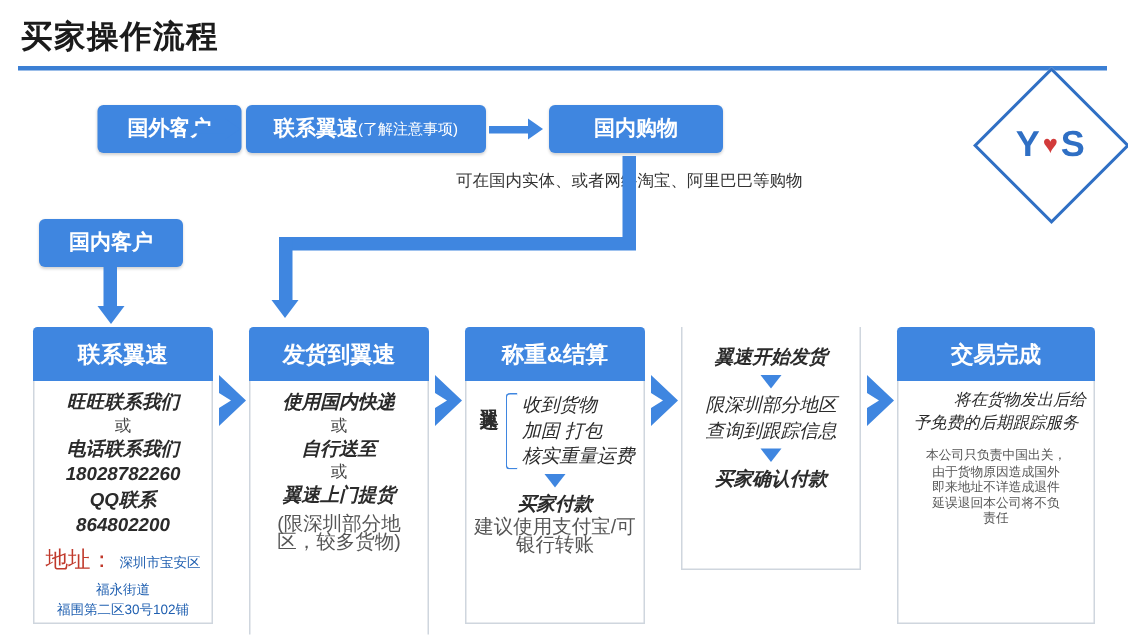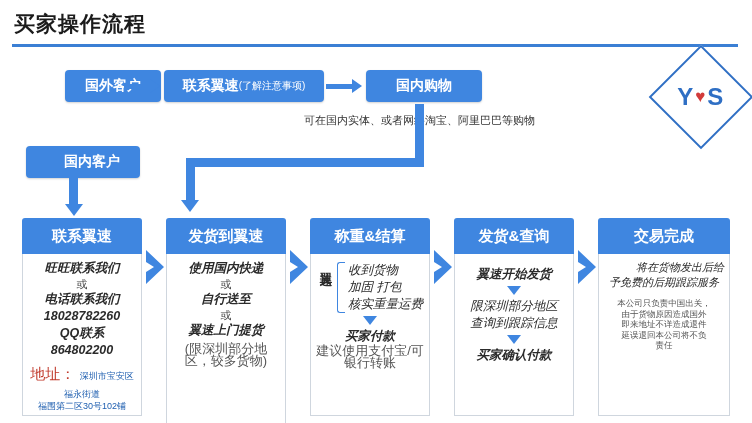--- a/index.html
+++ b/index.html
@@ -78,21 +78,21 @@
   </div>
   <div class="abar" style="left:326px;top:84px;width:26px;height:5px;"></div>
   <div class="atri-r" style="left:352px;top:79px;"></div>
 
   <div class="pill" style="left:366px;top:70px;width:116px;height:32px;">
     <span>国内购物</span>
   </div>
 
   <div class="subnote" style="left:304px;top:113px;">可在国内实体、或者网络淘宝、阿里巴巴等购物</div>
 
-  <div class="pill" style="left:26px;top:146px;width:96px;height:32px;padding-left:18px;">
+  <div class="pill" style="left:26px;top:146px;width:96px;height:32px;">
     <span>国内客户</span>
   </div>
 
   <div class="abar" style="left:186px;top:158px;width:238px;height:9px;"></div>
   <div class="abar" style="left:186px;top:158px;width:9px;height:44px;"></div>
   <div class="atri-d" style="left:181px;top:200px;"></div>
   <div class="abar" style="left:415px;top:104px;width:9px;height:56px;"></div>
 
   <div class="abar" style="left:69px;top:178px;width:9px;height:28px;"></div>
   <div class="atri-d" style="left:65px;top:204px;"></div>
@@ -159,21 +159,20 @@
           <div class="line">核实重量运费</div>
         </div>
       </div>
       <div class="down-arrow-mini"></div>
       <div class="line b">买家付款</div>
       <div class="small">建议使用支付宝/可银行转账</div>
     </div>
   </div>
 
   <div class="col" style="left:454px;">
-    <div class="colhead">发货&amp;查询</div>
     <div class="colbody" style="height:162px;padding-top:12px;">
       <div class="line b">翼速开始发货</div>
       <div class="down-arrow-mini"></div>
       <div class="line">限深圳部分地区</div>
       <div class="line">查询到跟踪信息</div>
       <div class="down-arrow-mini"></div>
       <div class="line b">买家确认付款</div>
     </div>
   </div>
 

